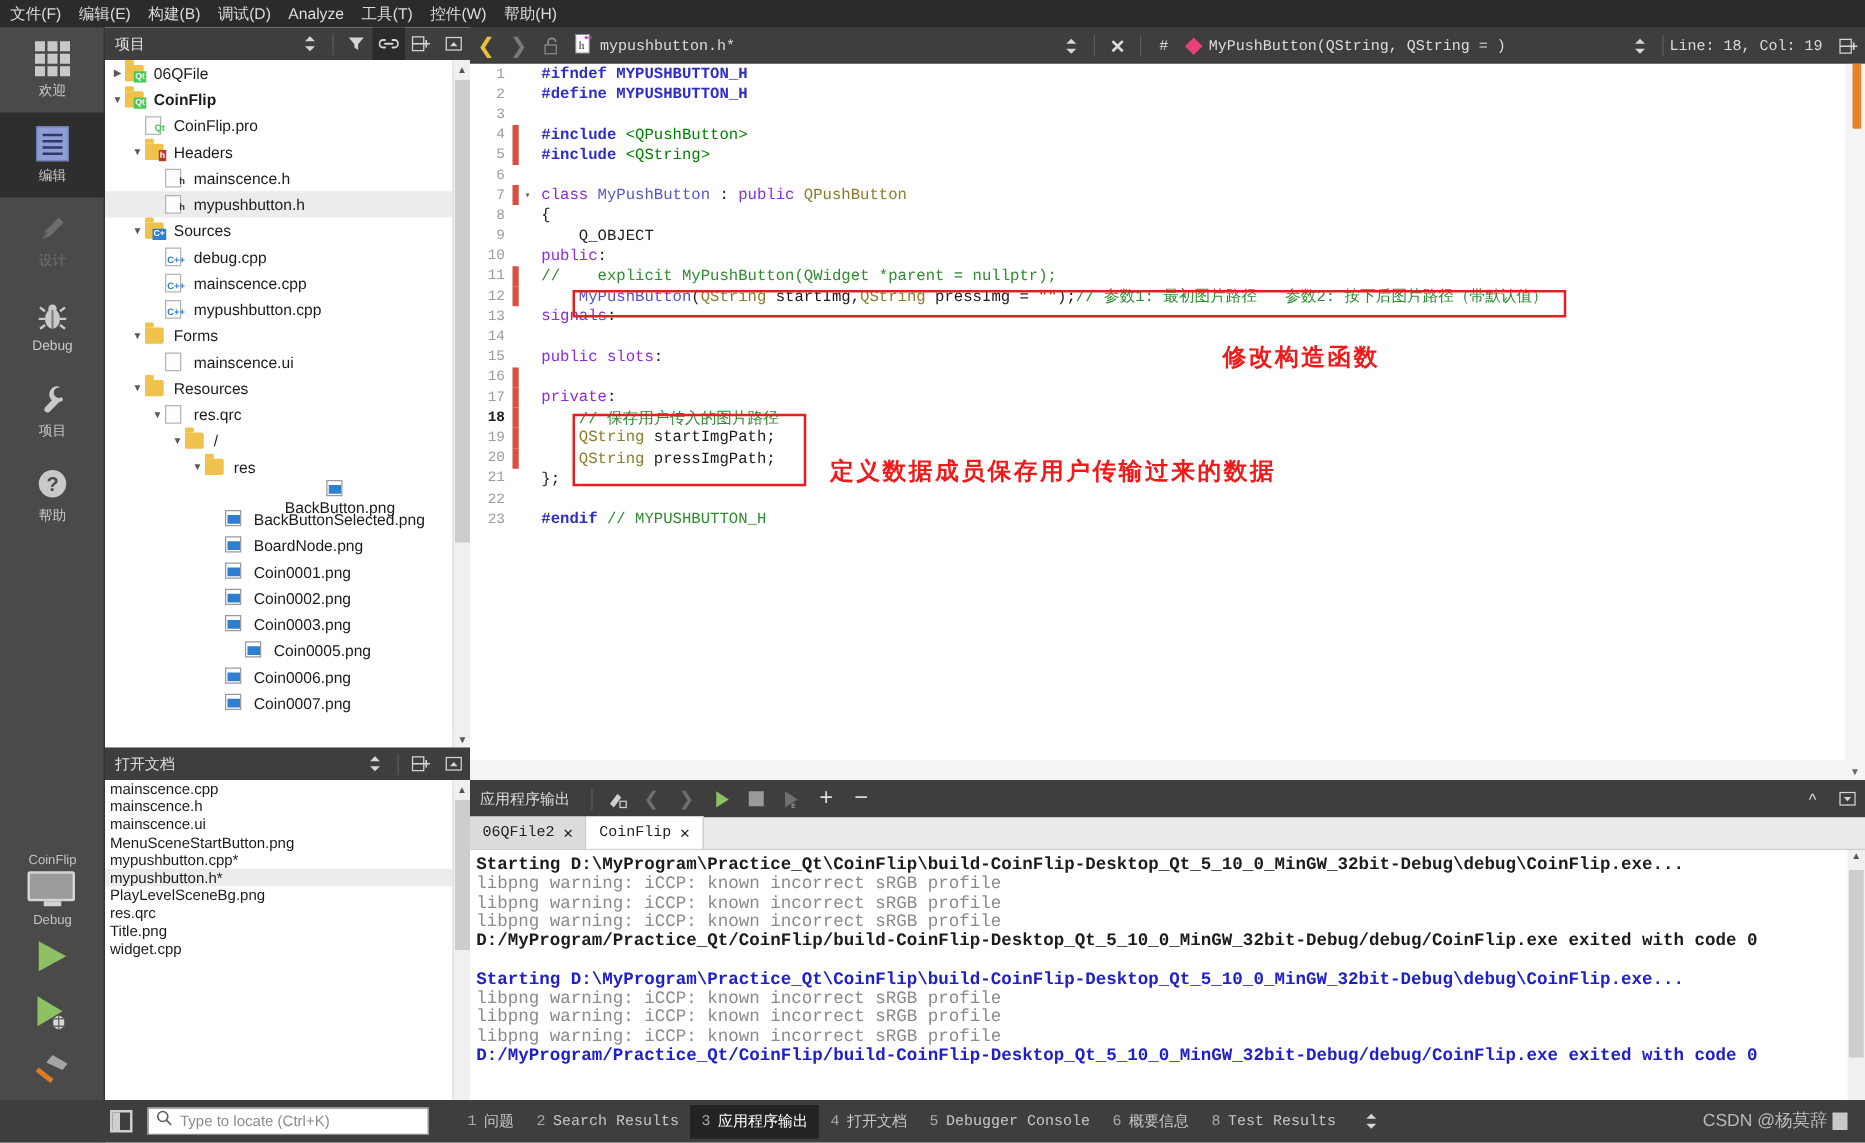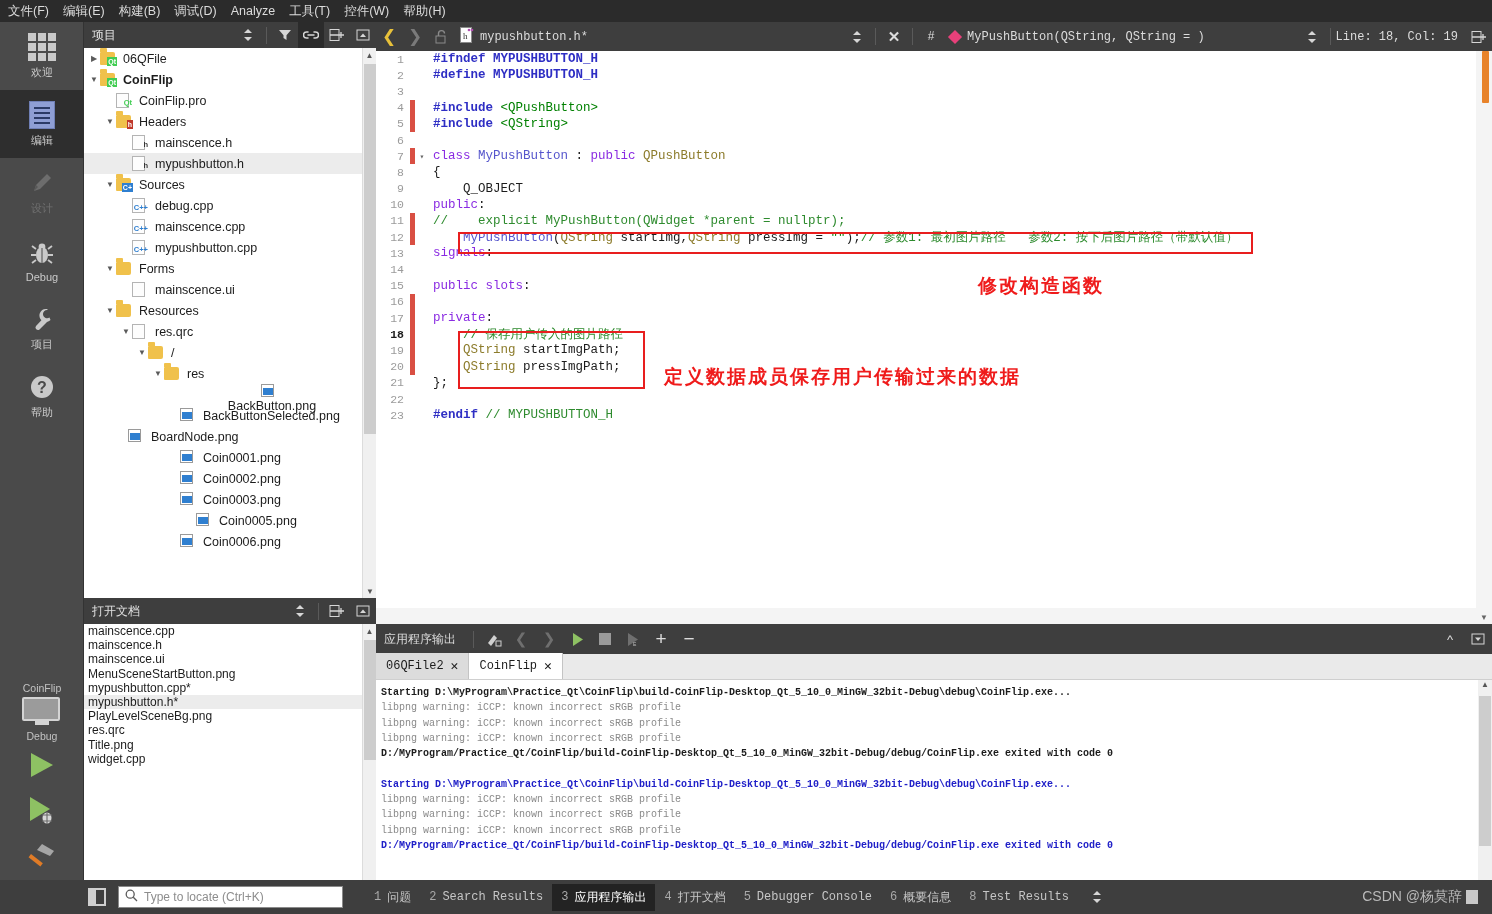--- a/index.html
+++ b/index.html
@@ -128,21 +128,21 @@
   .outhdr { height: 30px; background: #3e3e3e; display: flex; align-items: center; color: #dcdcdc; font-size: 12px; padding-left: 8px; }
   .outhdr .lbl { margin-right: 12px; }
   .obtn { width: 28px; height: 30px; display: flex; align-items: center; justify-content: center; cursor: pointer; }
   .obtn.dim { color: #6f6f6f; }
   .tabrow { height: 26px; background: #eaeaea; display: flex; align-items: flex-end; border-bottom: 1px solid #cfcfcf; }
   .otab { height: 26px; display: flex; align-items: center; gap: 7px; padding: 0 10px; font-family: "Liberation Mono", monospace;
           font-size: 12px; color: #1c1c1c; background: #dcdcdc; border-right: 1px solid #c4c4c4; cursor: pointer; }
   .otab.active { background: #ffffff; }
   .xico { font-weight: bold; font-size: 13px; }
   .outbody { position: absolute; left: 0; top: 56px; right: 0; bottom: 0; background: #fff; overflow: hidden; padding: 5px 0 0 5px; }
-  .oline { font-family: "Liberation Mono", monospace; font-size: 10px; line-height: 15.3px; white-space: pre; color: #8a8a8a; }
+  .oline { font-family: "Liberation Mono", monospace; font-size: 14px; line-height: 15.3px; white-space: pre; color: #8a8a8a; }
   .oline.blk { color: #1c1c1c; font-weight: bold; }
   .oline.blue { color: #2020c8; font-weight: bold; }
 
   
   .statusbar {
     position: absolute; left: 0; bottom: 0; width: 1492px; height: 34px;
     background: #3e3e3e; display: flex; align-items: center; padding-left: 88px; gap: 0;
   }
   .sidetoggle { width: 18px; height: 18px; border: 2px solid #cfcfcf; display:flex; }
   .sidetoggle i { width: 6px; background: #cfcfcf; }
@@ -434,21 +434,21 @@
           </span>
           <span>BackButton.png</span>
         </div>
         <div class="trow" style="padding-left: 84px;">
           <span class="arrow"></span>
           <span class="tico">
             <span class="pngico" style="display: block;"></span>
           </span>
           <span>BackButtonSelected.png</span>
         </div>
-        <div class="trow" style="padding-left: 32px;">
+        <div class="trow" style="padding-left: 84px;">
           <span class="arrow"></span>
           <span class="tico">
             <span class="pngico" style="display: block;"></span>
           </span>
           <span>BoardNode.png</span>
         </div>
         <div class="trow" style="padding-left: 84px;">
           <span class="arrow"></span>
           <span class="tico">
             <span class="pngico" style="display: block;"></span>
@@ -475,20 +475,27 @@
             <span class="pngico" style="display: block;"></span>
           </span>
           <span>Coin0005.png</span>
         </div>
         <div class="trow" style="padding-left: 84px;">
           <span class="arrow"></span>
           <span class="tico">
             <span class="pngico" style="display: block;"></span>
           </span>
           <span>Coin0006.png</span>
+        </div>
+        <div class="trow" style="padding-left: 84px;">
+          <span class="arrow"></span>
+          <span class="tico">
+            <span class="pngico" style="display: block;"></span>
+          </span>
+          <span>Coin0007.png</span>
         </div>
         <div class="vscroll">
         <div class="up">▲</div>
         <div class="thumb" style="top:16px;height:370px"></div>
         <div class="dn" style="position:absolute;bottom:0;width:14px">▼</div>
       </div>
     </div>
   </div>
 
   <div class="docpane">

